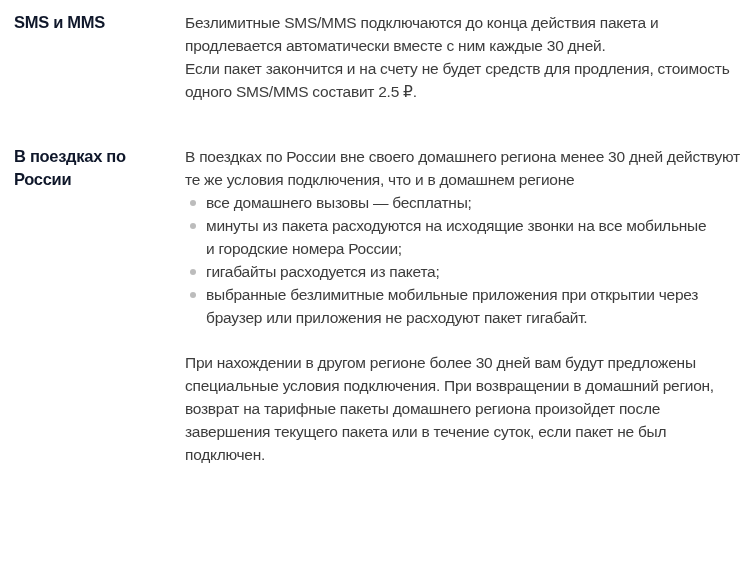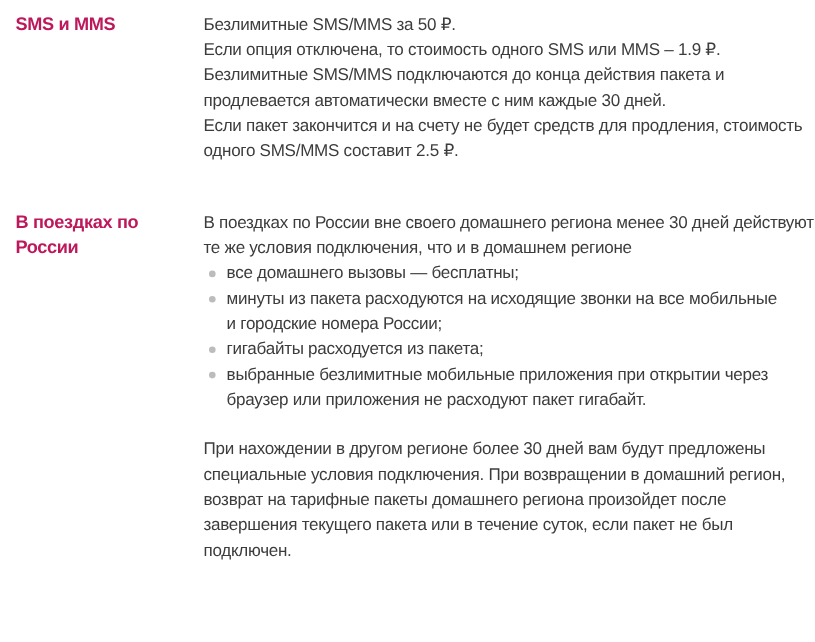--- a/index.html
+++ b/index.html
@@ -23,21 +23,21 @@
     margin-top: 42px;
   }
   .col-label {
     flex: 0 0 171px;
     width: 171px;
   }
   .section-label {
     margin: 0;
     font-size: 16.5px;
     font-weight: bold;
-    color: #be185d;
+    color: #0f172a;
     letter-spacing: -0.3px;
     line-height: 23px;
   }
   .col-body {
     flex: 1 1 auto;
     font-size: 15.5px;
     line-height: 23px;
     letter-spacing: -0.25px;
     color: #3c3c3c;
   }
@@ -74,22 +74,20 @@
 </head>
 <body>
 
 <main class="doc">
 
   <section class="row">
     <div class="col-label">
       <h3 class="section-label">SMS и MMS</h3>
     </div>
     <div class="col-body">
-      <p class="para">Безлимитные SMS/MMS за 50 ₽.
-Если опция отключена, то стоимость одного SMS или MMS – 1.9 ₽.</p>
       <p class="para para-gap">Безлимитные SMS/MMS подключаются до конца действия пакета и
 продлевается автоматически вместе с ним каждые 30 дней.
 Если пакет закончится и на счету не будет средств для продления, стоимость
 одного SMS/MMS составит 2.5 ₽.</p>
     </div>
   </section>
 
   <section class="row row-gap">
     <div class="col-label">
       <h3 class="section-label">В поездках по России</h3>

